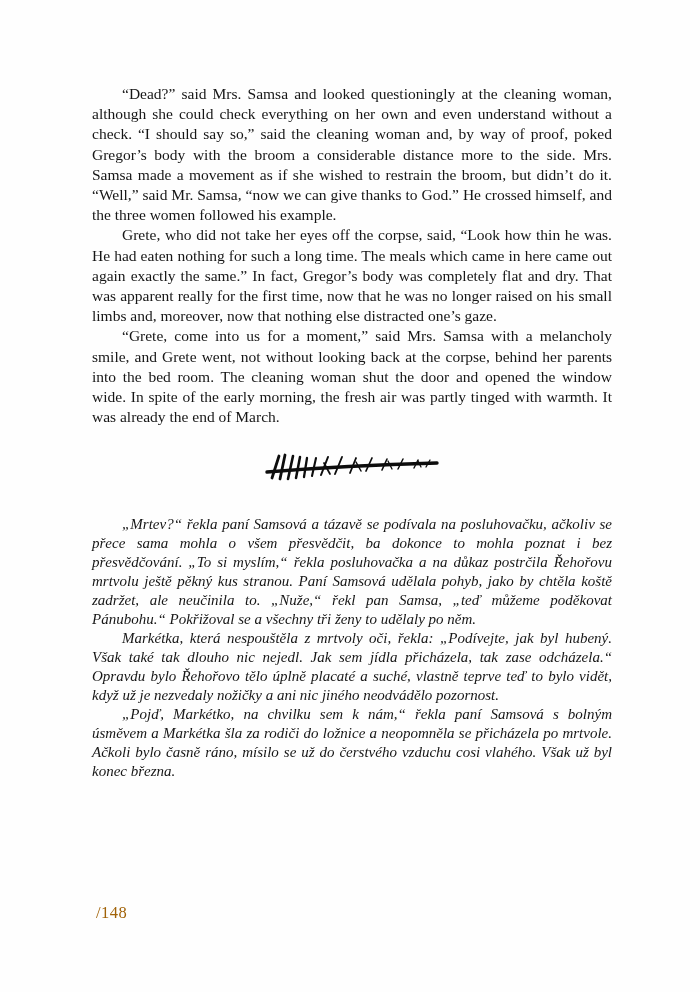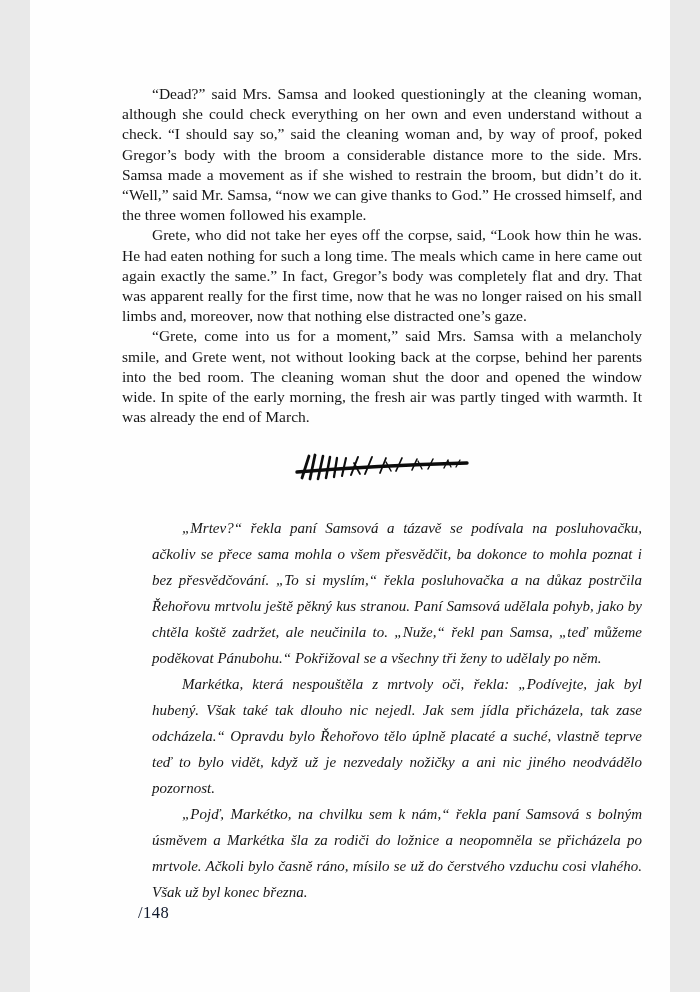--- a/index.html
+++ b/index.html
@@ -2,21 +2,21 @@
 <html><head>
 <meta charset="utf-8">
 <style>
   html, body {
     margin: 0;
     padding: 0;
     background: #e9e9e9;
   }
   .sheet {
     position: relative;
-    width: 640px;
+    width: 700px;
     height: 992px;
     margin: 0 auto;
     background: #fefefe;
     color: #161616;
     font-family: "Liberation Serif", serif;
     overflow: hidden;
   }
   .text-area {
     position: absolute;
     left: 92px;
@@ -29,40 +29,39 @@
     text-indent: 30px;
     hyphens: none;
   }
   .english .para {
     font-size: 15.5px;
     line-height: 20.2px;
     font-style: normal;
   }
   .czech .para {
     font-size: 15px;
-    line-height: 26px;
+    line-height: 19px;
     font-style: italic;
-    margin-left: 30px;
   }
   .divider-wrap {
     text-align: center;
     margin: 24px 0 30px 0;
     height: 34px;
   }
   .divider-wrap svg {
     display: inline-block;
     vertical-align: middle;
   }
   .page-number {
     position: absolute;
-    left: 108px;
+    left: 96px;
     top: 903px;
     font-size: 16.5px;
     font-style: normal;
-    color: #0f172a;
+    color: #a16207;
     letter-spacing: 0.5px;
   }
 </style>
 </head>
 <body>
 
 <div class="sheet">
 
   <div class="text-area">
 

